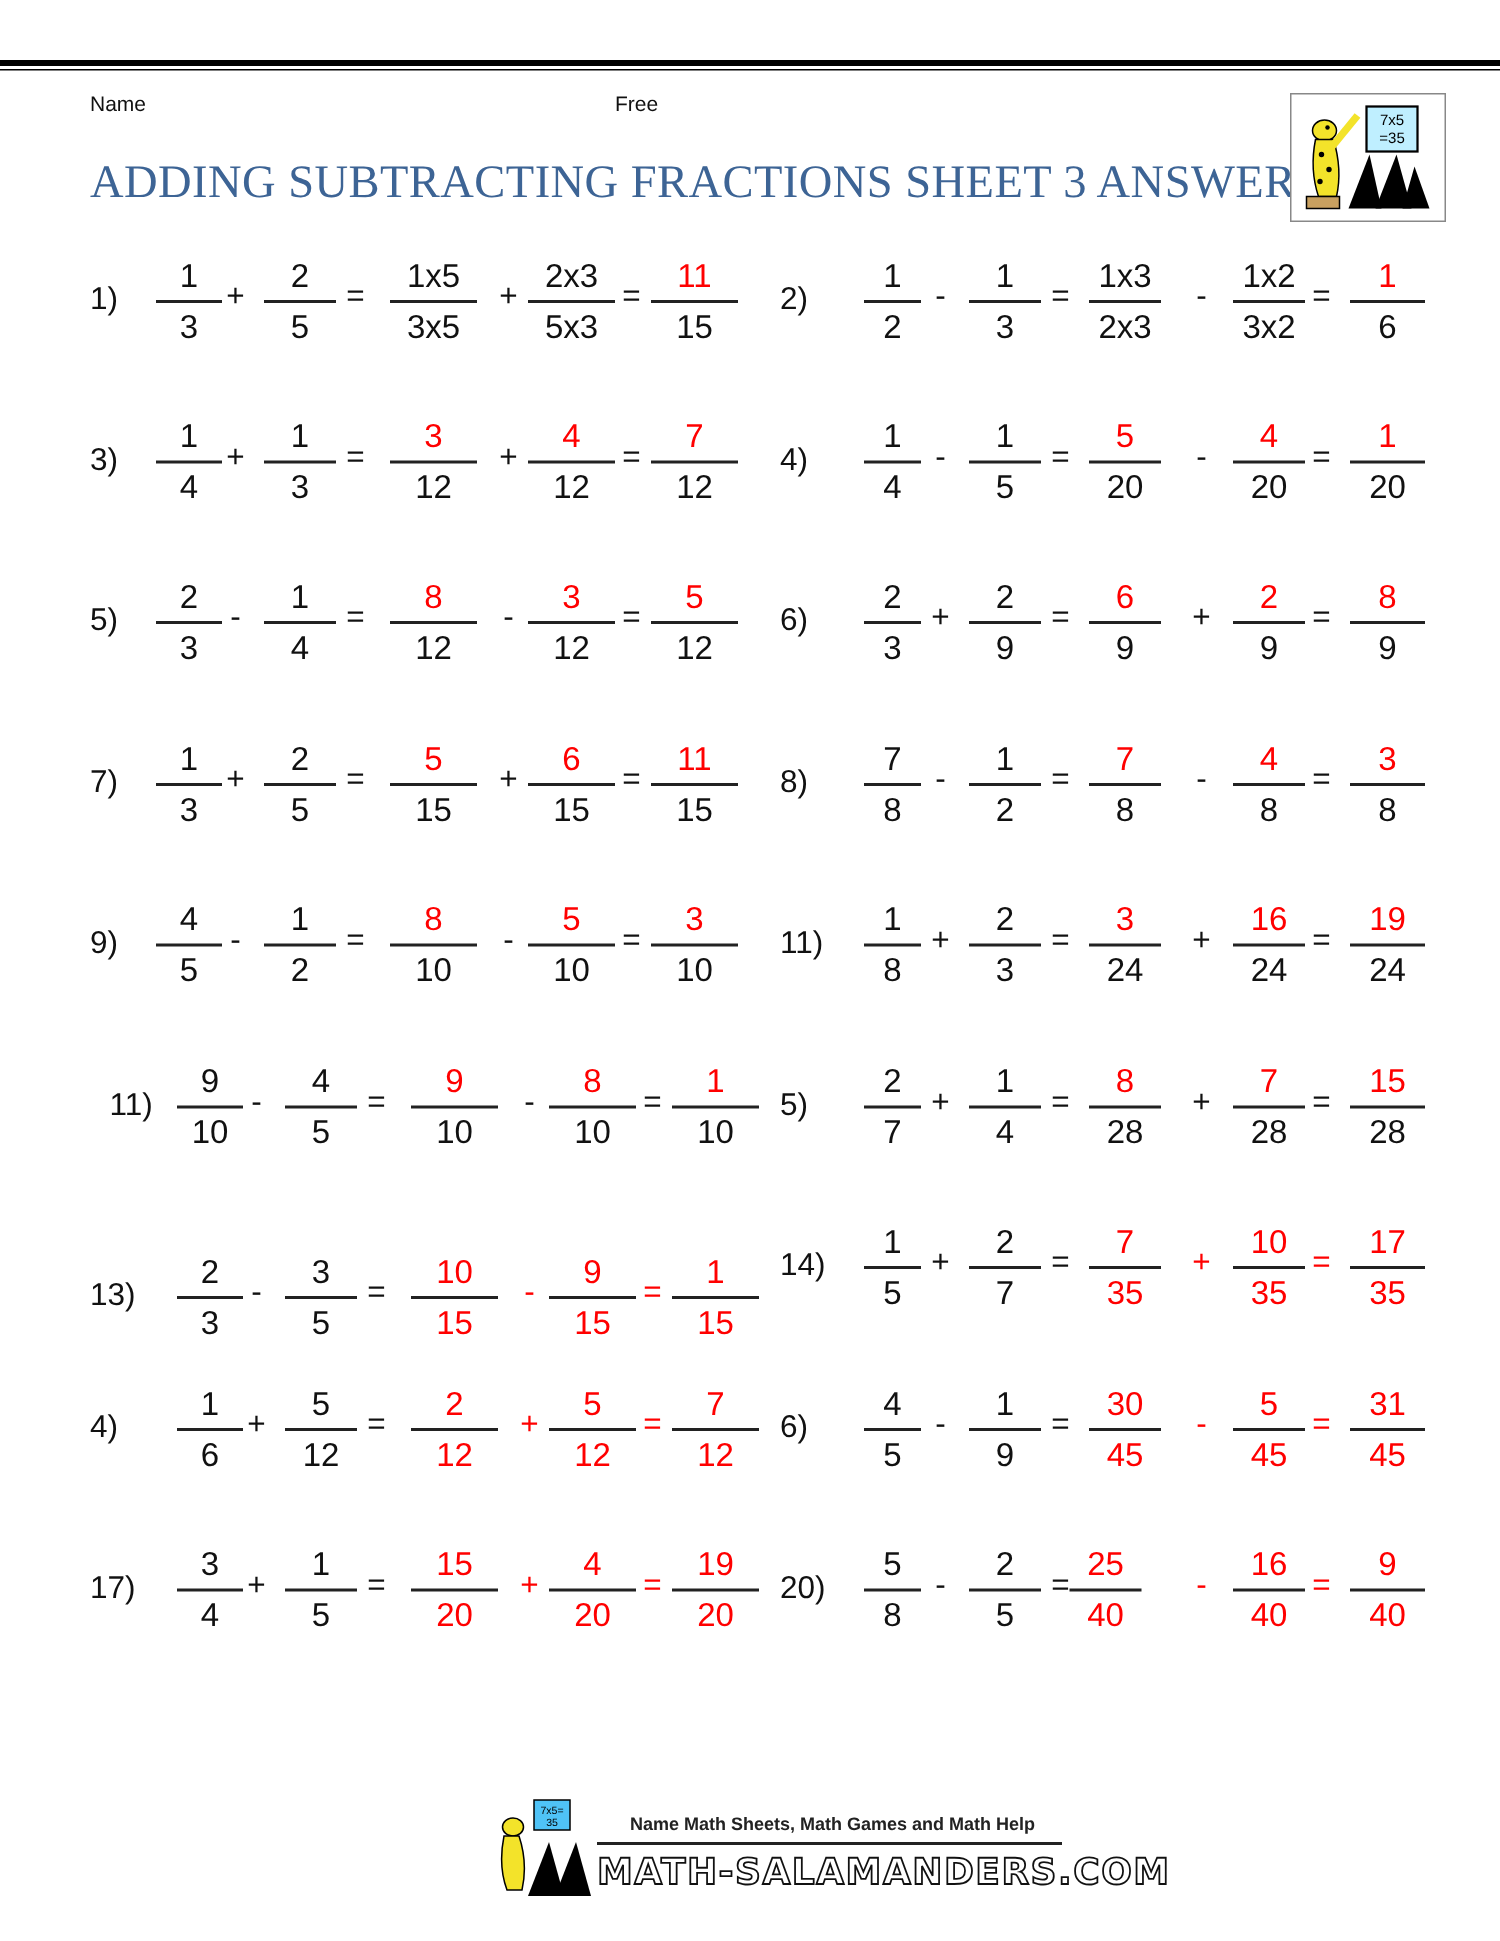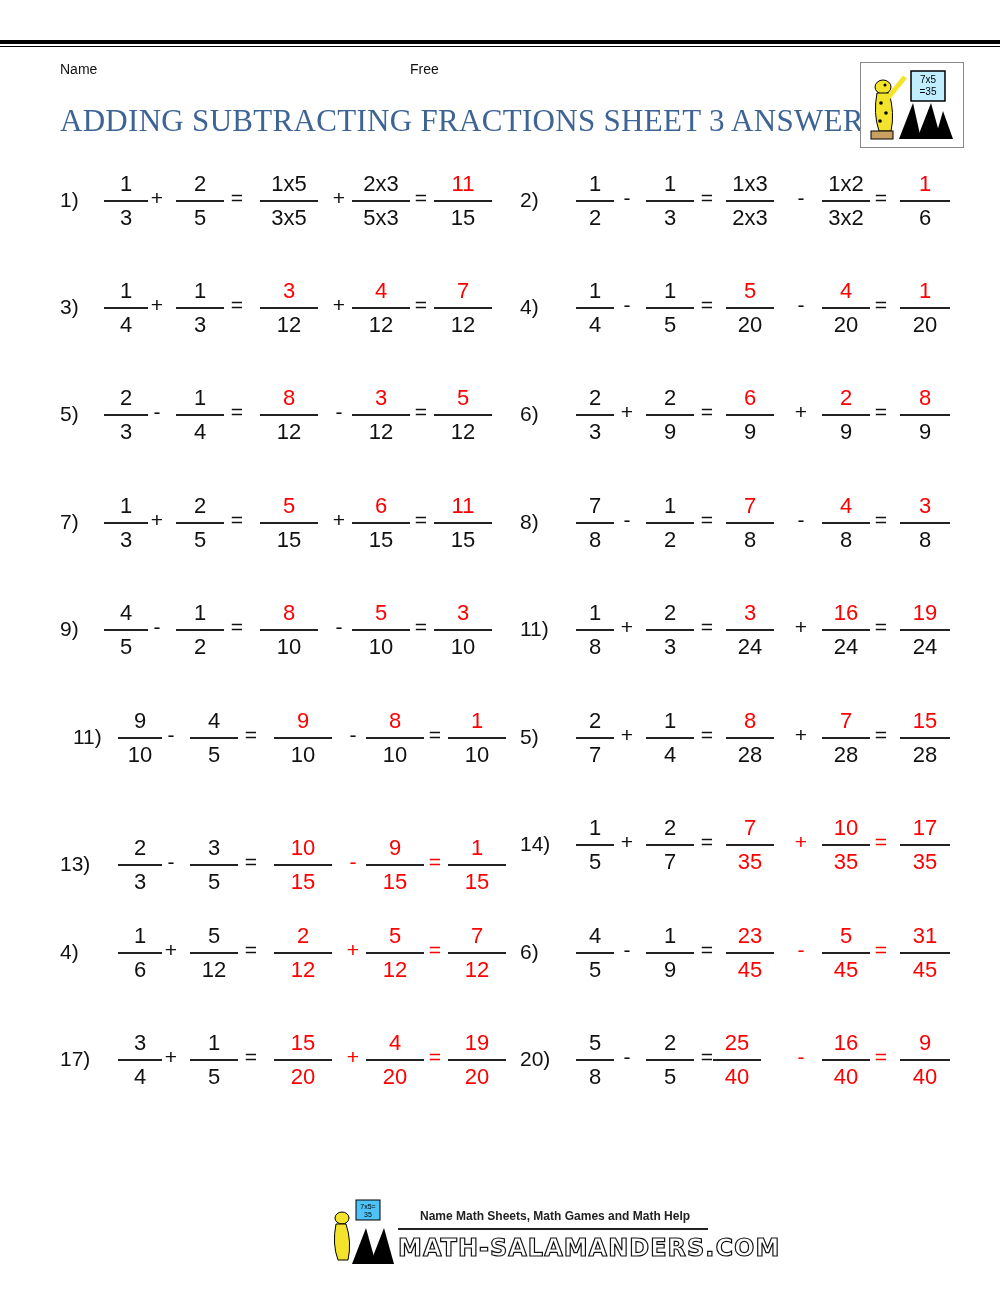--- a/index.html
+++ b/index.html
@@ -540,21 +540,21 @@
         <div class="d">5</div>
       </div>
       <div class="op" style="left: 98px;">-</div>
       <div class="frac" style="left: 126px; width: 48px;">
         <div class="n">1</div>
         <div class="bar"></div>
         <div class="d">9</div>
       </div>
       <div class="op" style="left: 178px;">=</div>
       <div class="frac" style="left: 206px; width: 48px;">
-        <div class="n red">23</div>
+        <div class="n red">30</div>
         <div class="bar"></div>
         <div class="d red">45</div>
       </div>
       <div class="op red" style="left: 272px;">-</div>
       <div class="frac" style="left: 302px; width: 48px;">
         <div class="n red">5</div>
         <div class="bar"></div>
         <div class="d red">45</div>
       </div>
       <div class="op red" style="left: 352px;">=</div>

